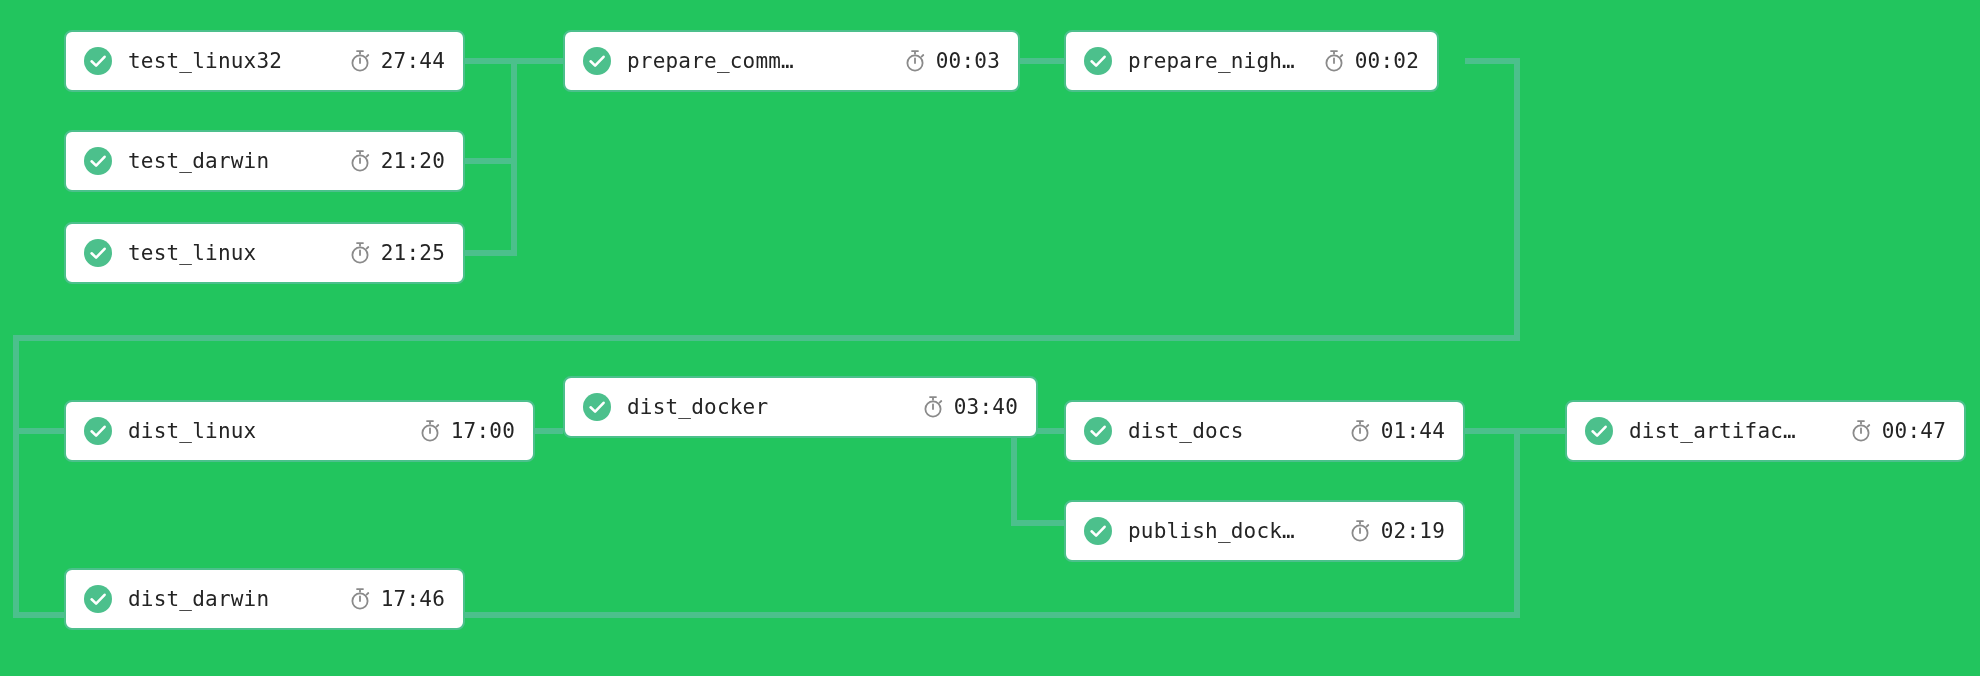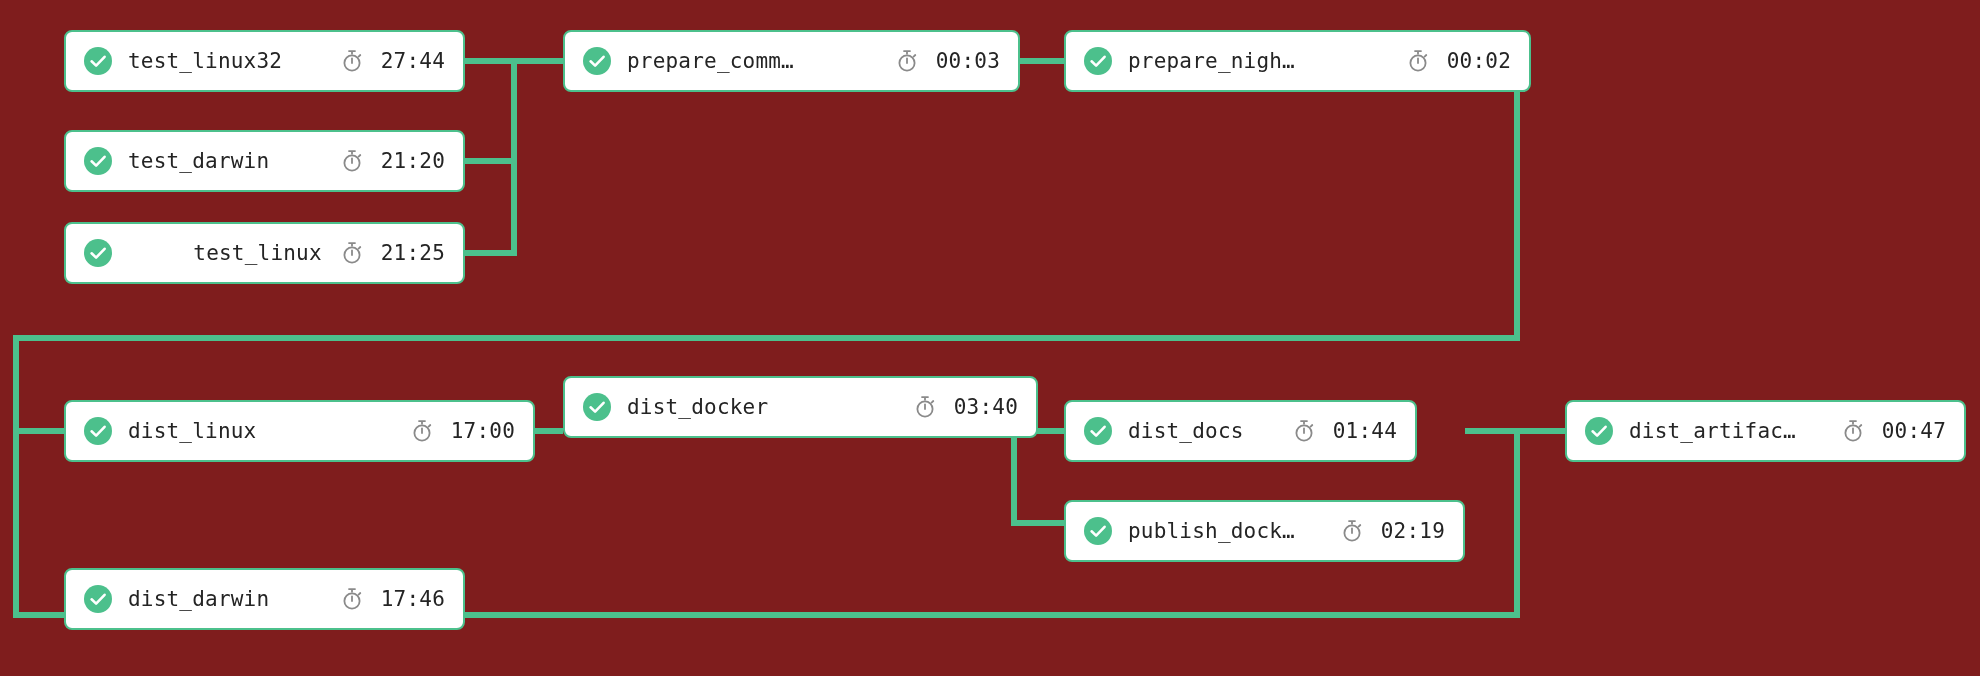--- a/index.html
+++ b/index.html
@@ -7,21 +7,21 @@
     margin: 0; padding: 0;
     width: 1980px; height: 676px;
     background: #f4f4f4;
     font-family: "DejaVu Sans Mono", "Liberation Mono", monospace;
     overflow: hidden;
   }
   #stage {
     position: relative;
     width: 1980px;
     height: 676px;
-    background: #7f1d1d;
+    background: #22c55e;
   }
   #edges {
     position: absolute;
     left: 0; top: 0;
     width: 1980px; height: 676px;
     pointer-events: none;
   }
   .node {
     position: absolute;
     display: flex;
@@ -46,21 +46,20 @@
     letter-spacing: 0.2px;
     white-space: nowrap;
     overflow: hidden;
     font-family: "DejaVu Sans Mono", "Liberation Mono", monospace;
   }
   .node-timer {
     flex: 0 0 auto;
     display: flex;
     align-items: center;
     margin-left: 18px;
-    gap: 8px;
   }
   .timer-icon {
     width: 24px; height: 24px;
     margin-right: 9px;
     display: block;
   }
   .node-duration {
     font-size: 21px;
     color: #242424;
     letter-spacing: 0.2px;
@@ -125,21 +124,21 @@
       <svg class="timer-icon" viewBox="0 0 24 24" xmlns="http://www.w3.org/2000/svg">
         <line x1="9" y1="2.1" x2="15" y2="2.1" stroke="#8a8a8a" stroke-width="1.8" stroke-linecap="round"></line>
         <line x1="12" y1="2.6" x2="12" y2="5.4" stroke="#8a8a8a" stroke-width="1.8"></line>
         <circle cx="12" cy="14" r="7.6" fill="none" stroke="#8a8a8a" stroke-width="1.8"></circle>
         <line x1="12" y1="14" x2="12" y2="9.4" stroke="#8a8a8a" stroke-width="1.8" stroke-linecap="round"></line>
         <line x1="18.6" y1="7.6" x2="20.3" y2="6.0" stroke="#8a8a8a" stroke-width="1.8" stroke-linecap="round"></line>
       </svg>
       <span class="node-duration">21:20</span>
     </span>
   </div>
-      <div class="node" style="left: 64px; top: 222px; width: 401px; text-align: right;">
+      <div class="node" style="left: 64px; top: 222px; width: 401px;">
     <svg class="node-status" viewBox="0 0 28 28" xmlns="http://www.w3.org/2000/svg">
       <circle cx="14" cy="14" r="14" fill="#4cc08c"></circle>
       <path d="M7.6 14.3 L12.1 18.6 L20.6 9.8" fill="none" stroke="#ffffff" stroke-width="2.6" stroke-linecap="round" stroke-linejoin="round"></path>
     </svg>
     <span class="node-label">test_linux</span>
     <span class="node-timer">
       <svg class="timer-icon" viewBox="0 0 24 24" xmlns="http://www.w3.org/2000/svg">
         <line x1="9" y1="2.1" x2="15" y2="2.1" stroke="#8a8a8a" stroke-width="1.8" stroke-linecap="round"></line>
         <line x1="12" y1="2.6" x2="12" y2="5.4" stroke="#8a8a8a" stroke-width="1.8"></line>
         <circle cx="12" cy="14" r="7.6" fill="none" stroke="#8a8a8a" stroke-width="1.8"></circle>
@@ -159,21 +158,21 @@
       <svg class="timer-icon" viewBox="0 0 24 24" xmlns="http://www.w3.org/2000/svg">
         <line x1="9" y1="2.1" x2="15" y2="2.1" stroke="#8a8a8a" stroke-width="1.8" stroke-linecap="round"></line>
         <line x1="12" y1="2.6" x2="12" y2="5.4" stroke="#8a8a8a" stroke-width="1.8"></line>
         <circle cx="12" cy="14" r="7.6" fill="none" stroke="#8a8a8a" stroke-width="1.8"></circle>
         <line x1="12" y1="14" x2="12" y2="9.4" stroke="#8a8a8a" stroke-width="1.8" stroke-linecap="round"></line>
         <line x1="18.6" y1="7.6" x2="20.3" y2="6.0" stroke="#8a8a8a" stroke-width="1.8" stroke-linecap="round"></line>
       </svg>
       <span class="node-duration">00:03</span>
     </span>
   </div>
-      <div class="node" style="left: 1064px; top: 30px; width: 467px;">
+      <div class="node" style="left: 1064px; top: 30px; width: 375px;">
     <svg class="node-status" viewBox="0 0 28 28" xmlns="http://www.w3.org/2000/svg">
       <circle cx="14" cy="14" r="14" fill="#4cc08c"></circle>
       <path d="M7.6 14.3 L12.1 18.6 L20.6 9.8" fill="none" stroke="#ffffff" stroke-width="2.6" stroke-linecap="round" stroke-linejoin="round"></path>
     </svg>
     <span class="node-label">prepare_nigh…</span>
     <span class="node-timer">
       <svg class="timer-icon" viewBox="0 0 24 24" xmlns="http://www.w3.org/2000/svg">
         <line x1="9" y1="2.1" x2="15" y2="2.1" stroke="#8a8a8a" stroke-width="1.8" stroke-linecap="round"></line>
         <line x1="12" y1="2.6" x2="12" y2="5.4" stroke="#8a8a8a" stroke-width="1.8"></line>
         <circle cx="12" cy="14" r="7.6" fill="none" stroke="#8a8a8a" stroke-width="1.8"></circle>
@@ -210,21 +209,21 @@
       <svg class="timer-icon" viewBox="0 0 24 24" xmlns="http://www.w3.org/2000/svg">
         <line x1="9" y1="2.1" x2="15" y2="2.1" stroke="#8a8a8a" stroke-width="1.8" stroke-linecap="round"></line>
         <line x1="12" y1="2.6" x2="12" y2="5.4" stroke="#8a8a8a" stroke-width="1.8"></line>
         <circle cx="12" cy="14" r="7.6" fill="none" stroke="#8a8a8a" stroke-width="1.8"></circle>
         <line x1="12" y1="14" x2="12" y2="9.4" stroke="#8a8a8a" stroke-width="1.8" stroke-linecap="round"></line>
         <line x1="18.6" y1="7.6" x2="20.3" y2="6.0" stroke="#8a8a8a" stroke-width="1.8" stroke-linecap="round"></line>
       </svg>
       <span class="node-duration">03:40</span>
     </span>
   </div>
-      <div class="node" style="left: 1064px; top: 400px; width: 353px;">
+      <div class="node" style="left: 1064px; top: 400px; width: 401px;">
     <svg class="node-status" viewBox="0 0 28 28" xmlns="http://www.w3.org/2000/svg">
       <circle cx="14" cy="14" r="14" fill="#4cc08c"></circle>
       <path d="M7.6 14.3 L12.1 18.6 L20.6 9.8" fill="none" stroke="#ffffff" stroke-width="2.6" stroke-linecap="round" stroke-linejoin="round"></path>
     </svg>
     <span class="node-label">dist_docs</span>
     <span class="node-timer">
       <svg class="timer-icon" viewBox="0 0 24 24" xmlns="http://www.w3.org/2000/svg">
         <line x1="9" y1="2.1" x2="15" y2="2.1" stroke="#8a8a8a" stroke-width="1.8" stroke-linecap="round"></line>
         <line x1="12" y1="2.6" x2="12" y2="5.4" stroke="#8a8a8a" stroke-width="1.8"></line>
         <circle cx="12" cy="14" r="7.6" fill="none" stroke="#8a8a8a" stroke-width="1.8"></circle>

